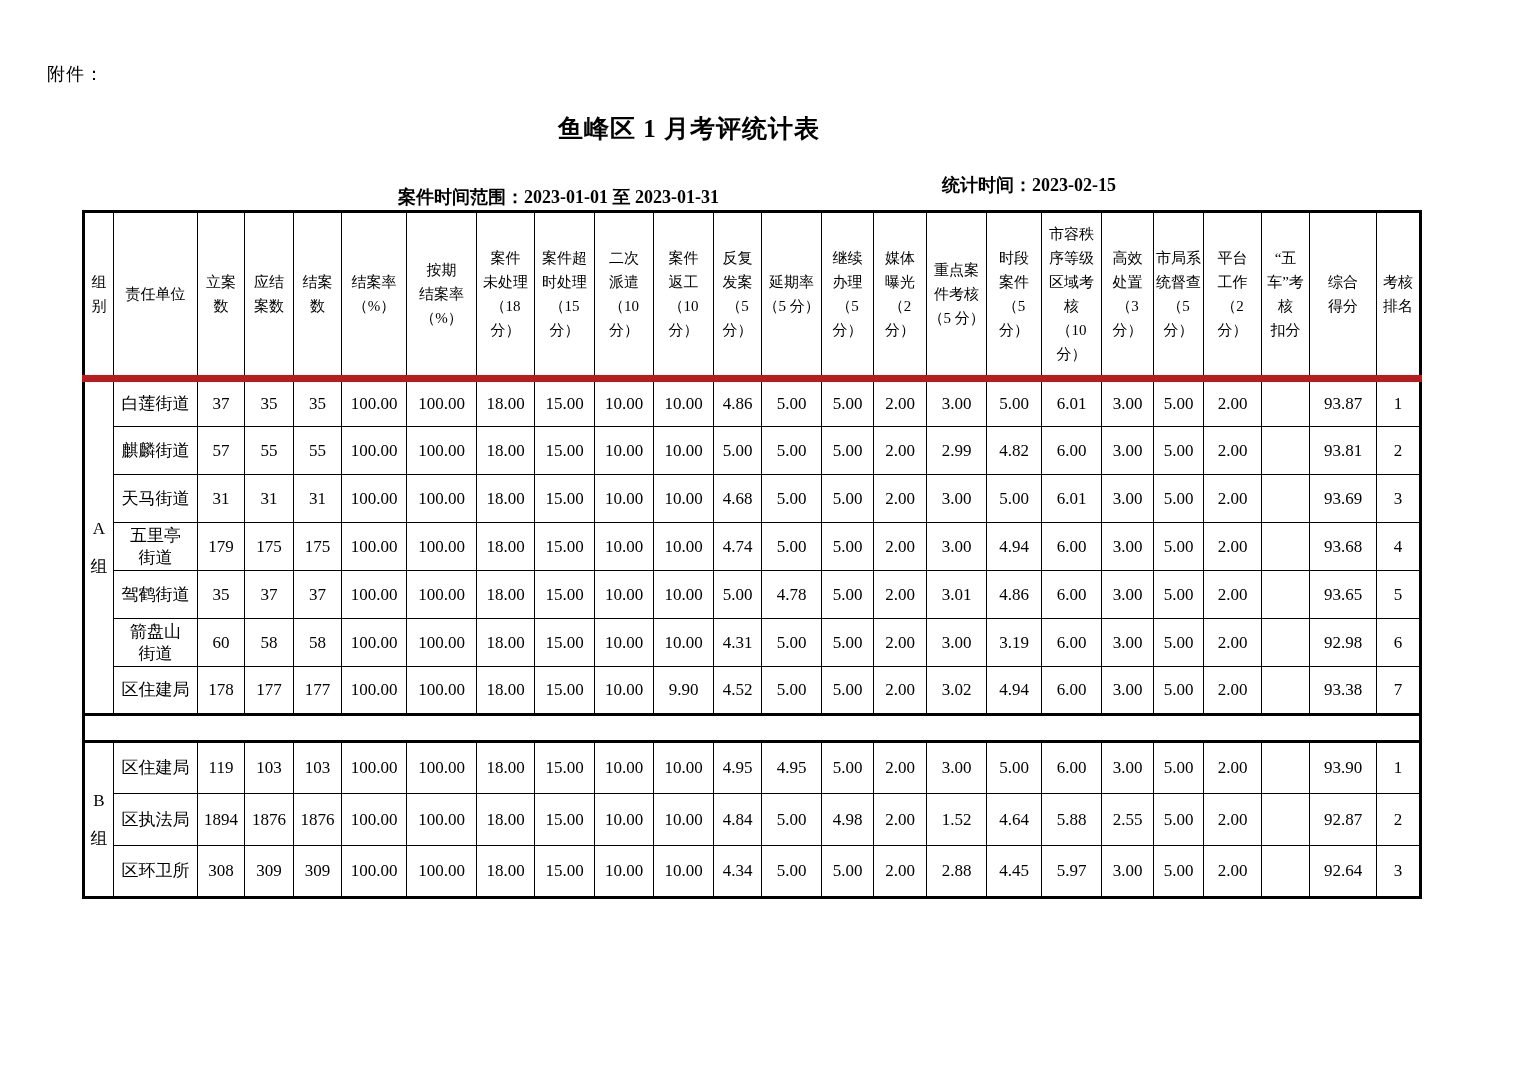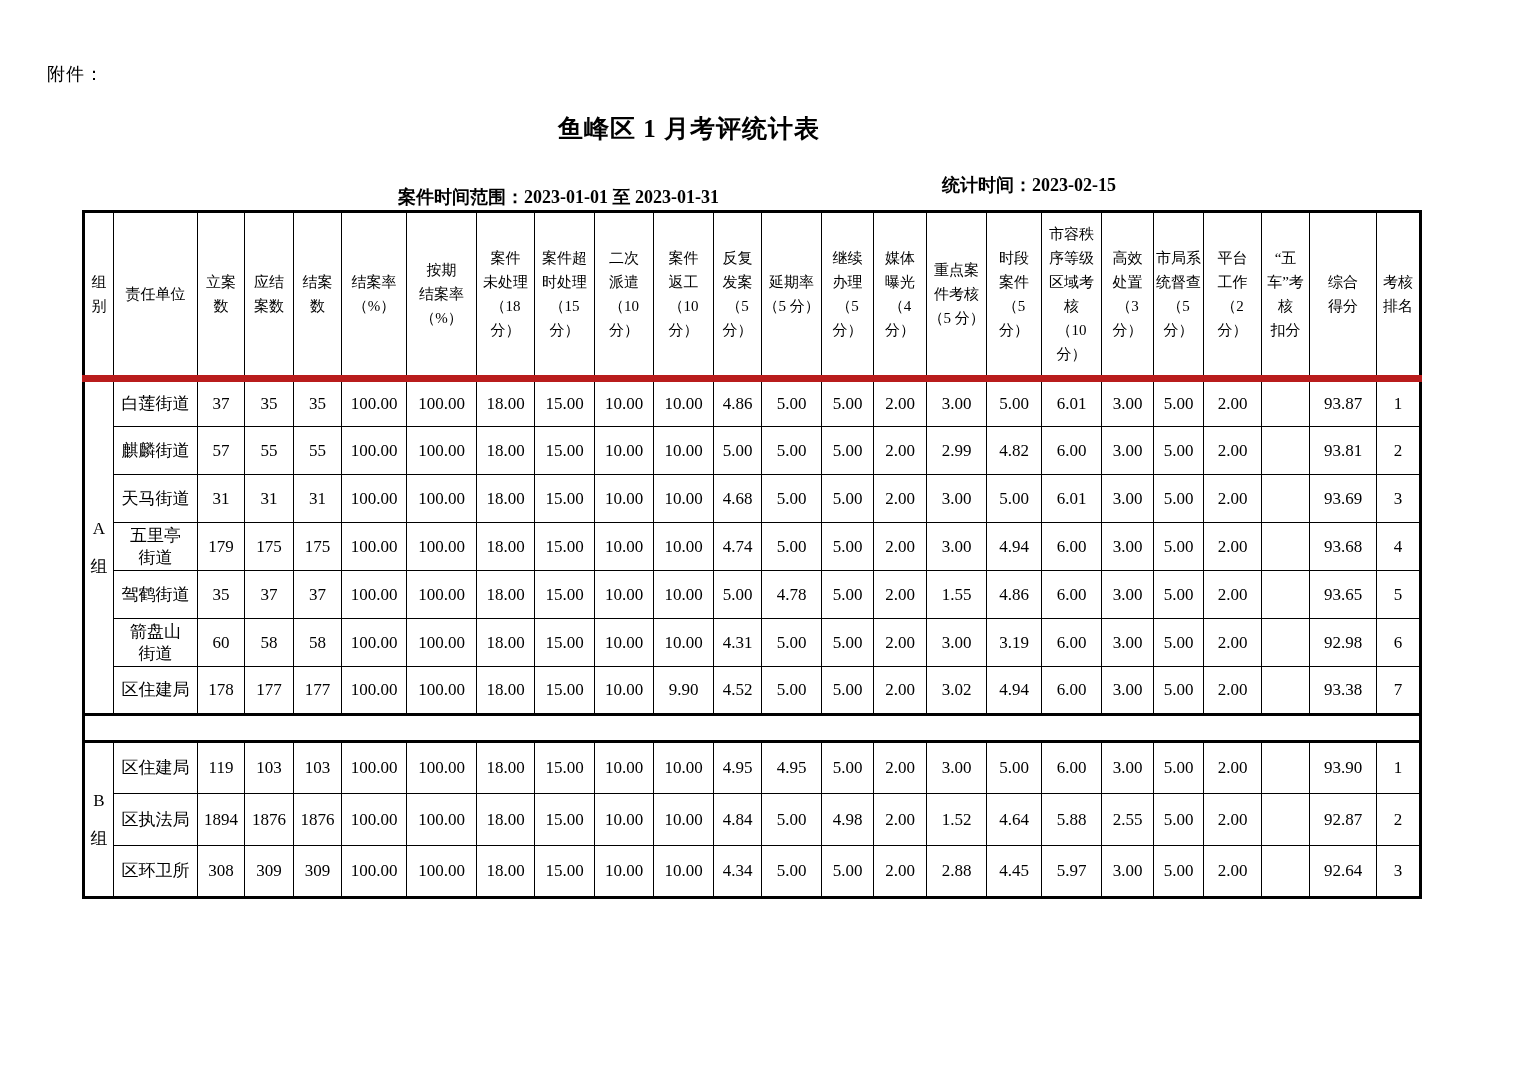--- a/index.html
+++ b/index.html
@@ -160,21 +160,21 @@
           <th>反复
 发案
 （5 分）</th>
           <th>延期率
 （5 分）</th>
           <th>继续
 办理
 （5 分）</th>
           <th>媒体
 曝光
-（4 分）</th>
+（2 分）</th>
           <th>重点案
 件考核
 （5 分）</th>
           <th>时段
 案件
 （5 分）</th>
           <th>市容秩
 序等级
 区域考
 核
@@ -310,21 +310,21 @@
           <td class="num-cell">100.00</td>
           <td class="num-cell">100.00</td>
           <td class="num-cell">18.00</td>
           <td class="num-cell">15.00</td>
           <td class="num-cell">10.00</td>
           <td class="num-cell">10.00</td>
           <td class="num-cell">5.00</td>
           <td class="num-cell">4.78</td>
           <td class="num-cell">5.00</td>
           <td class="num-cell">2.00</td>
-          <td class="num-cell">1.55</td>
+          <td class="num-cell">3.01</td>
           <td class="num-cell">4.86</td>
           <td class="num-cell">6.00</td>
           <td class="num-cell">3.00</td>
           <td class="num-cell">5.00</td>
           <td class="num-cell">2.00</td>
           <td class="num-cell"></td>
           <td class="num-cell">93.65</td>
           <td class="num-cell">5</td>
         </tr>
         <tr>

